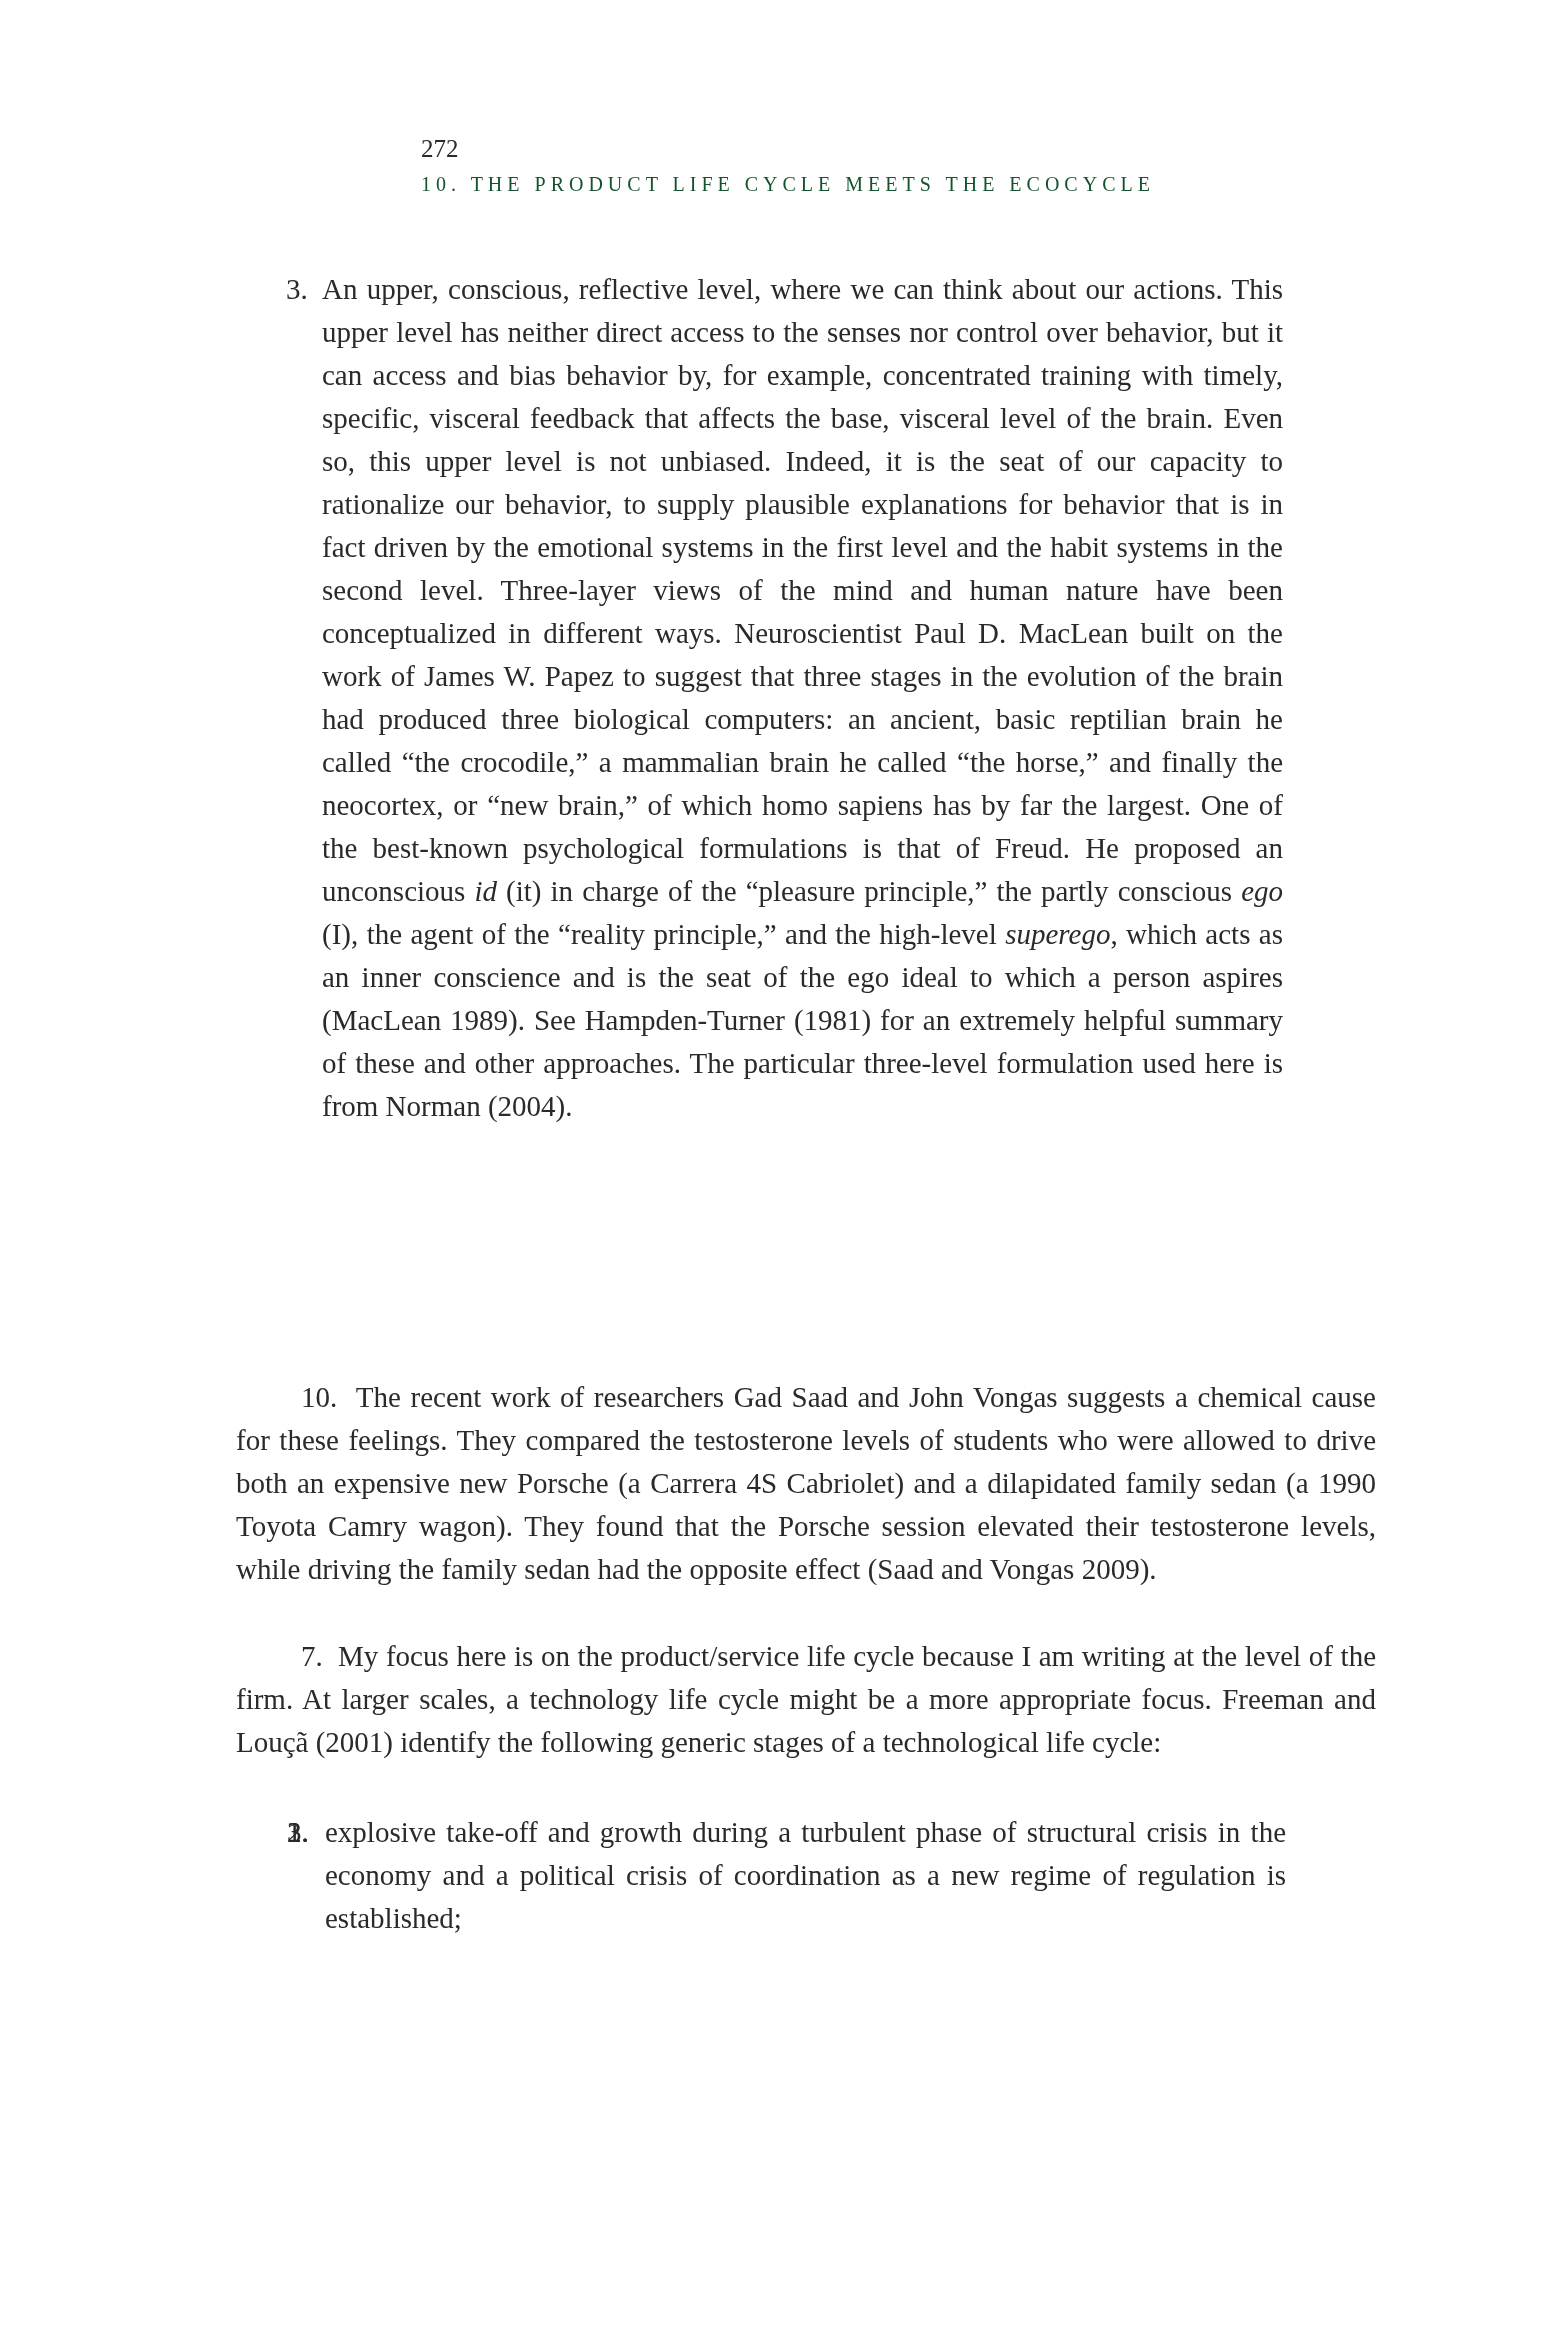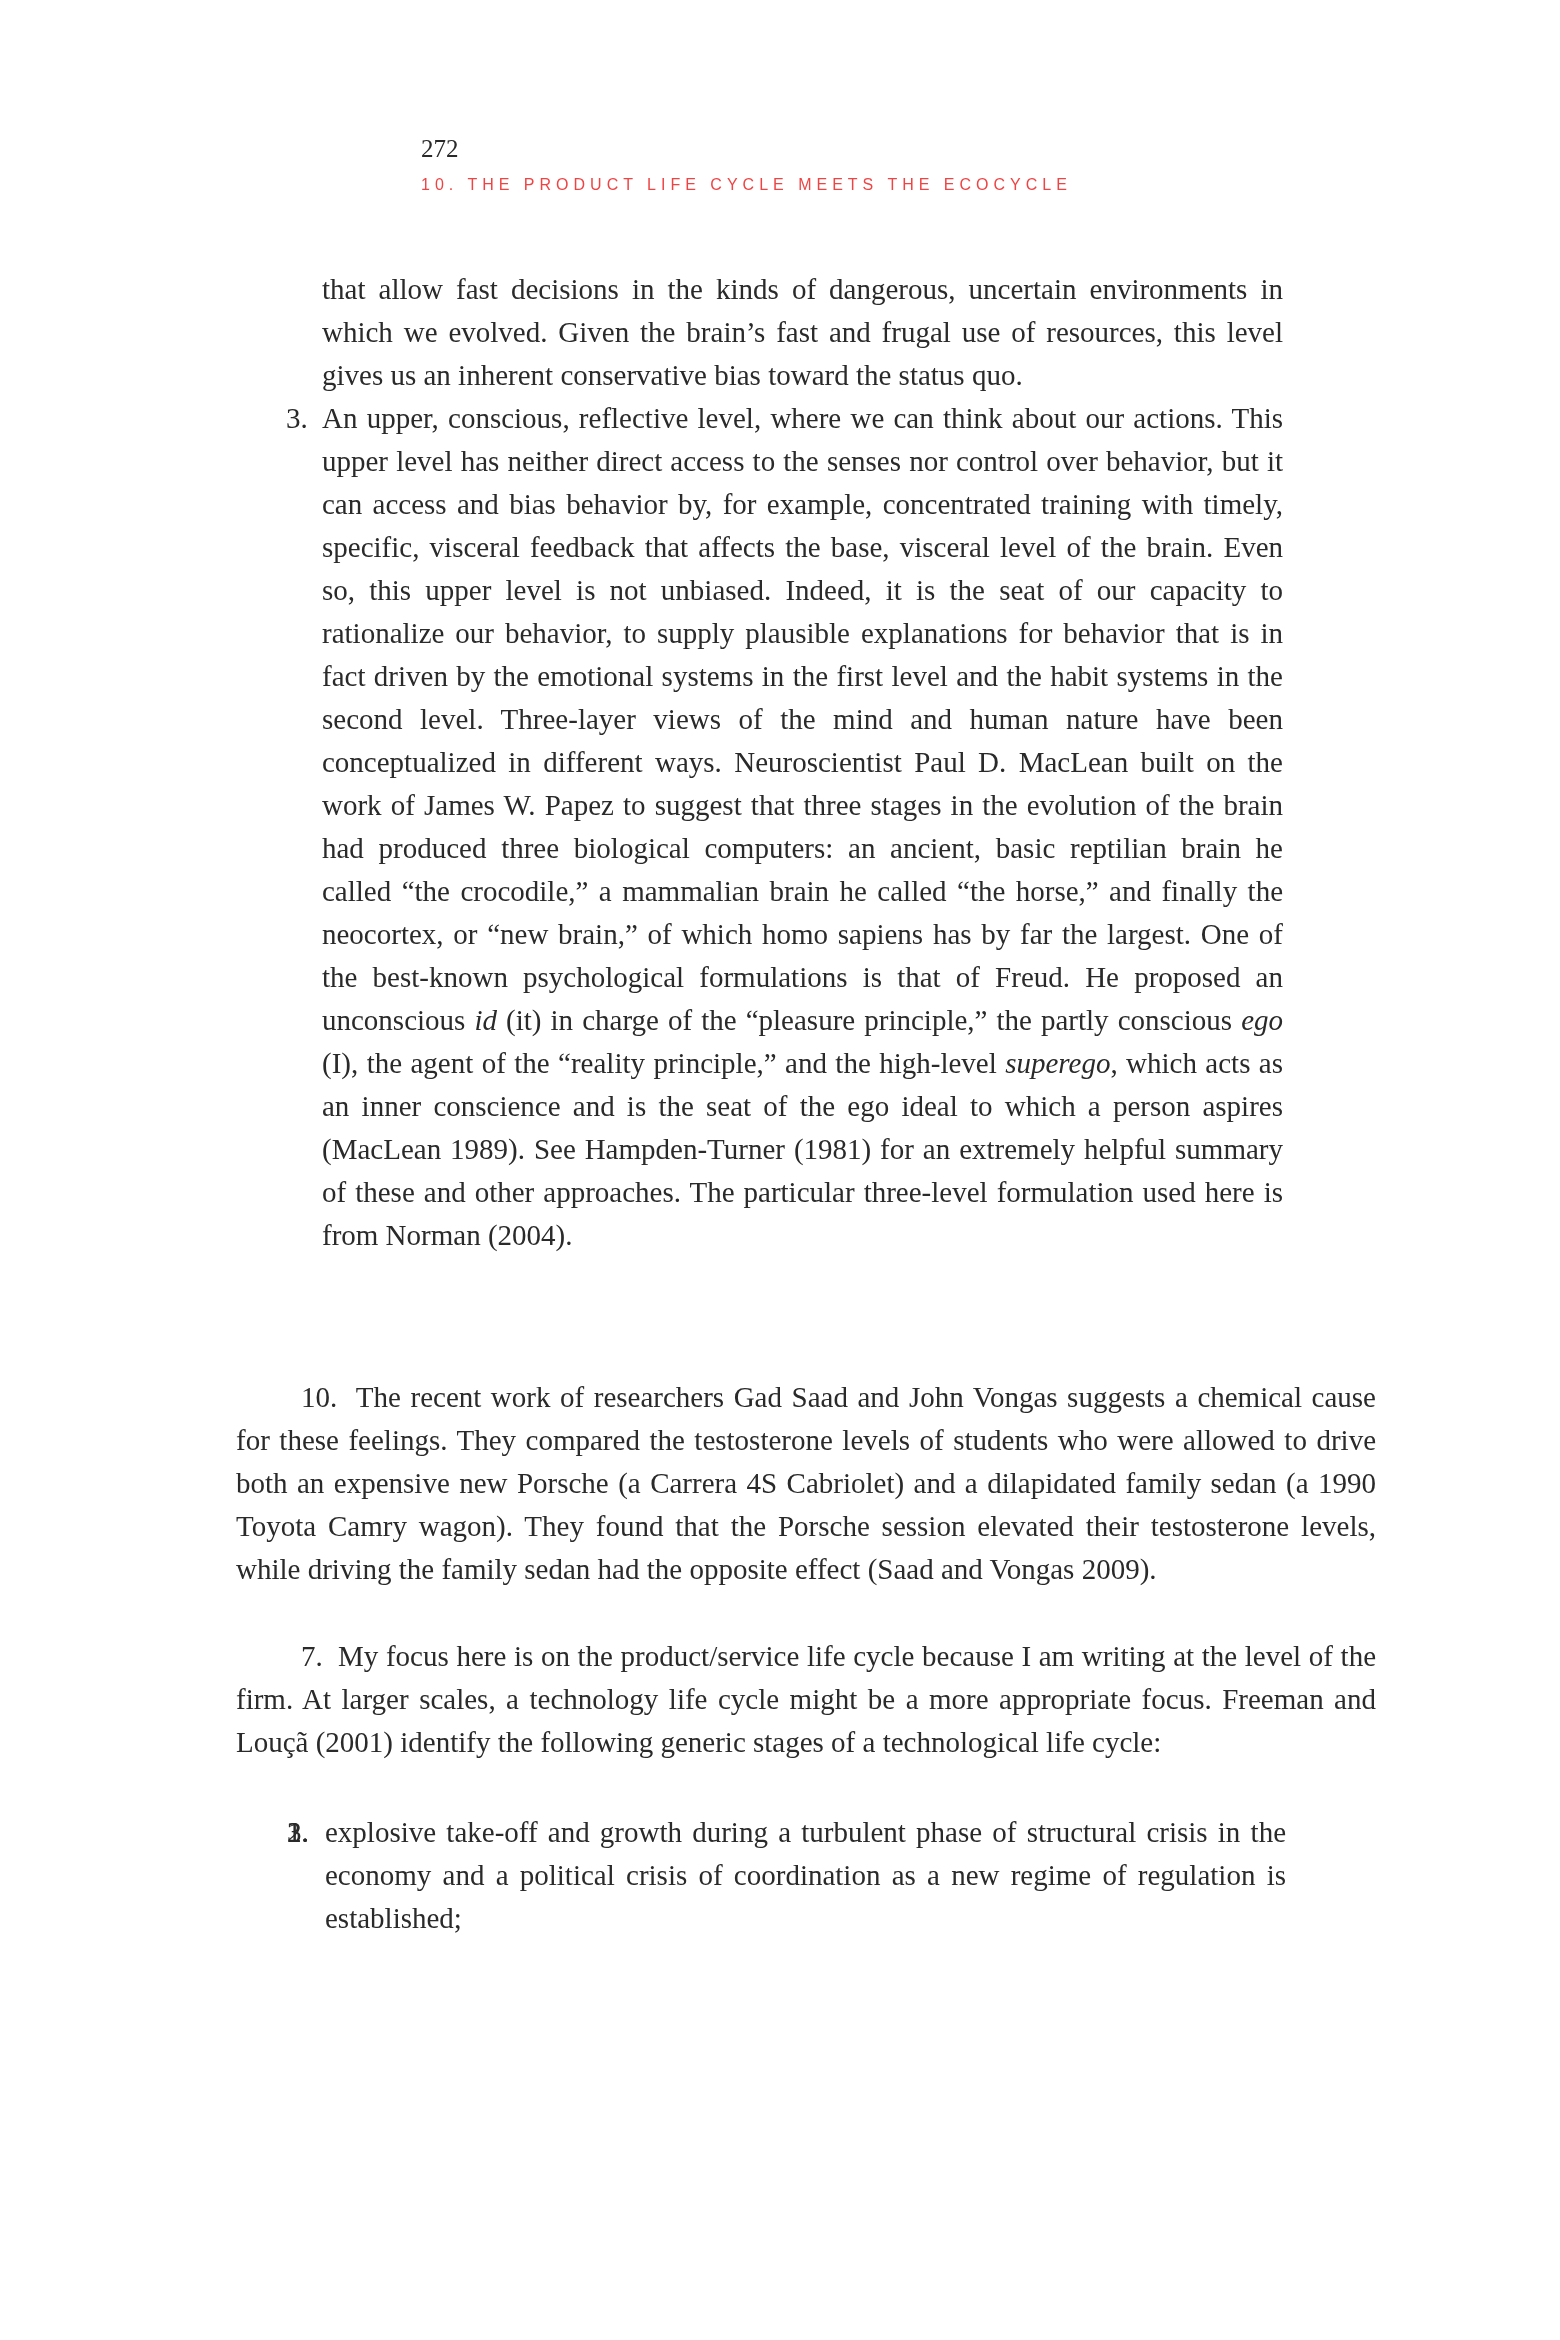--- a/index.html
+++ b/index.html
@@ -1,39 +1,38 @@
 <!DOCTYPE html>
 <html><head>
 <meta charset="utf-8">
 <style>
   html, body { margin: 0; padding: 0; background: #ffffff; }
   body { width: 1561px; height: 2341px; position: relative; overflow: hidden;
          font-family: "Liberation Serif", "DejaVu Serif", serif; color: #2a2a2a; }
   .folio { position: absolute; left: 421px; top: 134px; font-size: 25px; line-height: 29px; }
-  .running-head { position: absolute; left: 421px; top: 172px; font-family: Liberation Sans, sans-serif;
-                  font-size: 16px; letter-spacing: 5px; line-height: 25px; color: #ef4444; }
+  .running-head { position: absolute; left: 421px; top: 172px; font-family: Liberation Serif, serif;
+                  font-size: 20px; letter-spacing: 5px; line-height: 25px; color: #14532d; }
   .block { position: absolute; font-size: 29px; line-height: 43px; text-align: justify; }
   .hang { position: absolute; left: 322px; width: 961px; }
   .item { position: relative; }
   .item .num { position: absolute; left: -36px; }
   .note { position: absolute; left: 236px; width: 1140px; }
   .note p { margin: 0; text-indent: 65px; }
   .list { position: absolute; left: 325px; width: 961px; }
   .list .item .num { left: -38px; }
   em { }
   p { margin: 0; }
 </style>
 </head>
 <body>
 
 <div class="folio">272</div>
 <div class="running-head">10. THE PRODUCT LIFE CYCLE MEETS THE ECOCYCLE</div>
 
 <div class="block hang" style="top:268px;">
-  <p>that allow fast decisions in the kinds of dangerous, uncertain environments in which we evolved. Given the brain’s fast and frugal use of resources, this level gives us an inherent conservative bias toward the status quo.</p>
   <div class="item">
     <span class="num">3.</span>
     <span>An upper, conscious, reflective level, where we can think about our actions. This upper level has neither direct access to the senses nor control over behavior, but it can access and bias behavior by, for example, concentrated training with timely, specific, visceral feedback that affects the base, visceral level of the brain. Even so, this upper level is not unbiased. Indeed, it is the seat of our capacity to rationalize our behavior, to supply plausible explanations for behavior that is in fact driven by the emotional systems in the first level and the habit systems in the second level. Three-layer views of the mind and human nature have been conceptualized in different ways. Neuroscientist Paul D. MacLean built on the work of James W. Papez to suggest that three stages in the evolution of the brain had produced three biological computers: an ancient, basic reptilian brain he called “the crocodile,” a mammalian brain he called “the horse,” and finally the neocortex, or “new brain,” of which homo sapiens has by far the largest. One of the best-known psychological formulations is that of Freud. He proposed an unconscious </span><em>id</em><span> (it) in charge of the “pleasure principle,” the partly conscious </span><em>ego</em><span> (I), the agent of the “reality principle,” and the high-level </span><em>superego</em><span>, which acts as an inner conscience and is the seat of the ego ideal to which a person aspires (MacLean 1989). See Hampden-Turner (1981) for an extremely helpful summary of these and other approaches. The particular three-level formulation used here is from Norman (2004).</span>
   </div>
 </div>
 
 <div class="block note" style="top:1376px;">
   <p><span>10.</span>&nbsp; <span>The recent work of researchers Gad Saad and John Vongas suggests a chemical cause for these feelings. They compared the testosterone levels of students who were allowed to drive both an expensive new Porsche (a Carrera 4S Cabriolet) and a dilapidated family sedan (a 1990 Toyota Camry wagon). They found that the Porsche session elevated their testosterone levels, while driving the family sedan had the opposite effect (Saad and Vongas 2009).</span></p>
 </div>
 

